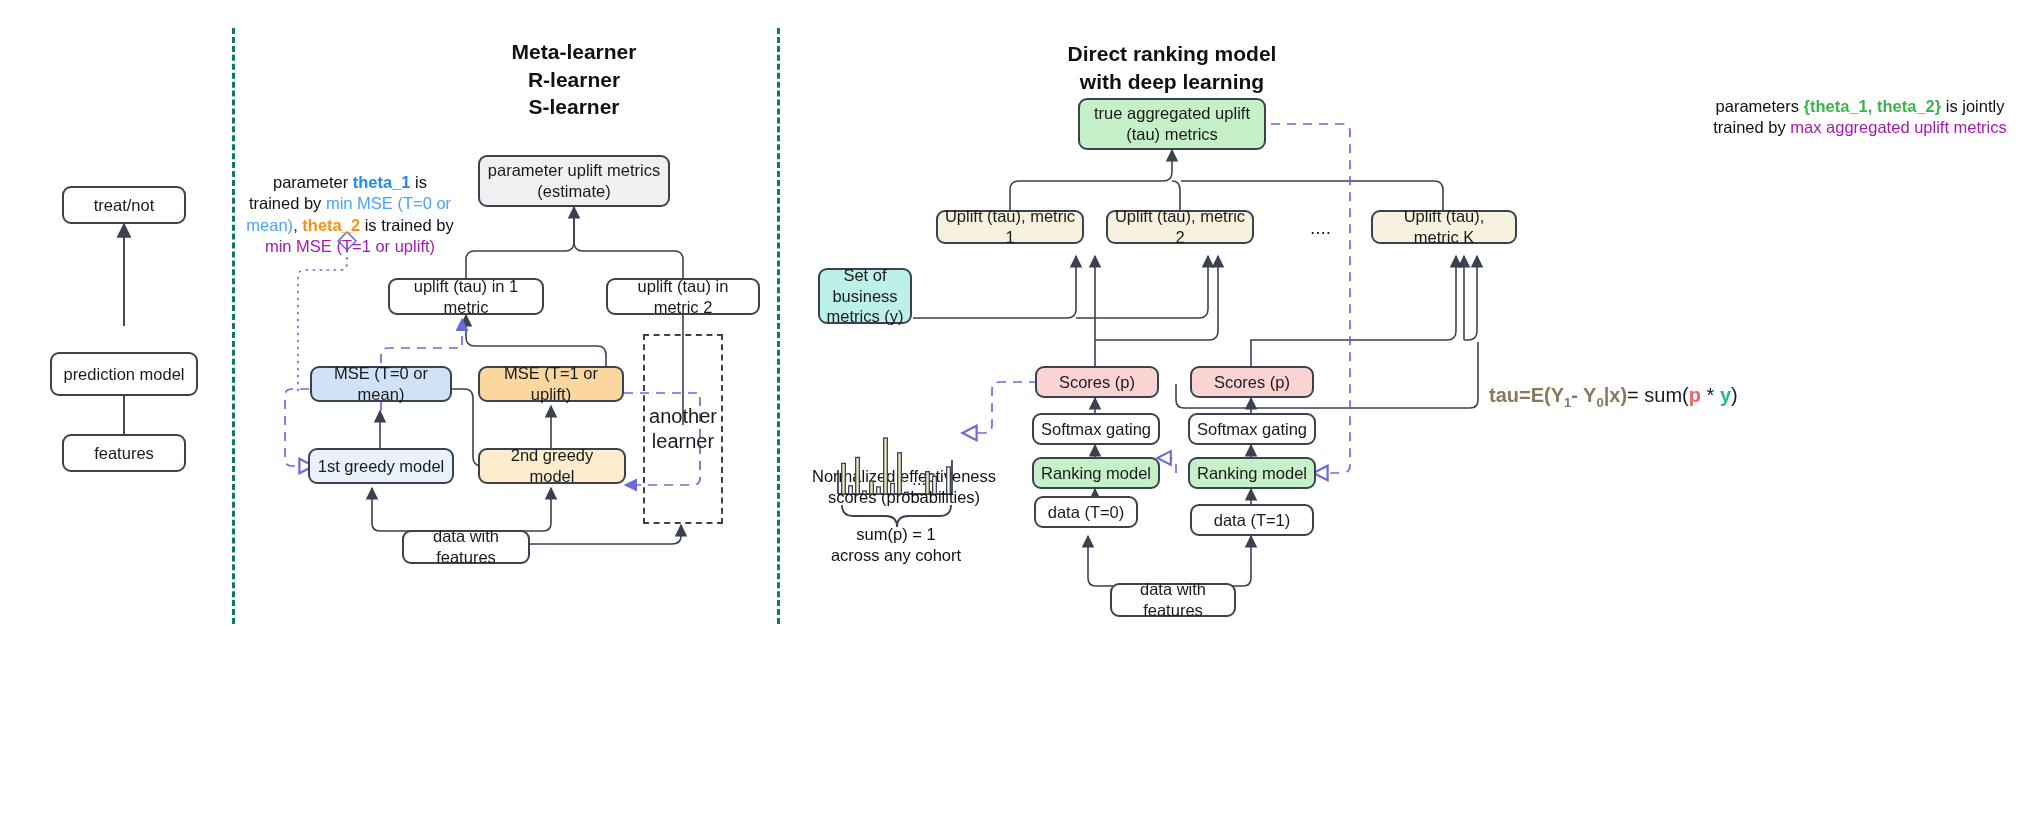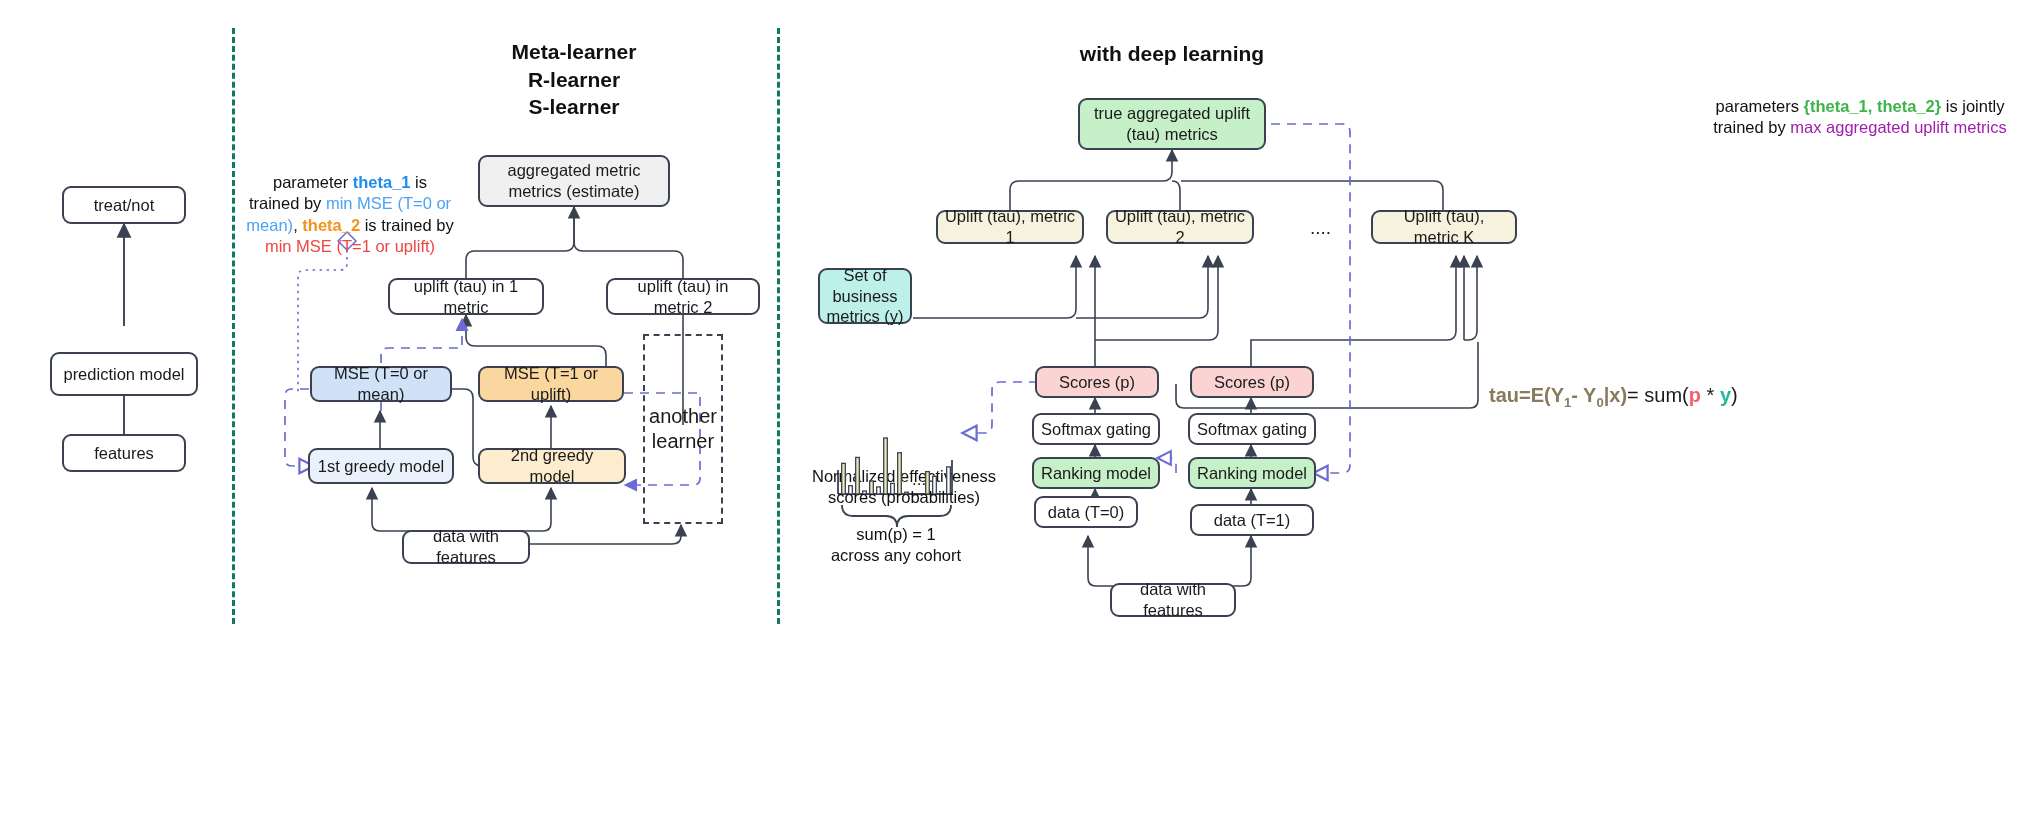--- a/index.html
+++ b/index.html
@@ -65,21 +65,21 @@
     position: absolute;
     font-size: 16.5px;
     line-height: 1.3;
     text-align: center;
     color: #111111;
     z-index: 6;
   }
   .b-blue   { color: #1e8bf0; font-weight: bold; }
   .t-blue   { color: #4aa3f5; }
   .b-orange { color: #f5921e; font-weight: bold; }
-  .t-orange { color: #ef4444; }
+  .t-orange { color: #a21caf; }
   .b-green  { color: #3cb44b; font-weight: bold; }
   .t-green  { color: #a21caf; }
   .bold     { font-weight: normal; }
   .formula {
     position: absolute;
     font-size: 20px;
     color: #1b1b1b;
     z-index: 7;
     white-space: nowrap;
   }
@@ -231,38 +231,39 @@
     <div>S-learner</div>
   </div>
 
   <div class="note" style="left:246px; top:172px; width:208px;">
     <span>parameter </span><span class="b-blue">theta_1</span><span> is trained by</span>
     <span class="t-blue">min MSE (T=0 or mean)</span><span>,</span>
     <span class="b-orange">theta_2</span><span> is trained by </span><span class="t-orange">min MSE</span>
     <span class="t-orange">(T=1 or uplift)</span>
   </div>
 
-  <div class="node grey" style="left:478px; top:155px; width:192px; height:52px;">aggregated metric metrics (estimate)</div>
+  <div class="node grey" style="left:478px; top:155px; width:192px; height:52px;">parameter uplift metrics (estimate)</div>
 
   <div class="node" style="left:388px; top:278px; width:156px; height:37px;">uplift (tau) in 1 metric</div>
   <div class="node" style="left:606px; top:278px; width:154px; height:37px;">uplift (tau) in metric 2</div>
 
   <div class="node blue" style="left:310px; top:366px; width:142px; height:36px;">MSE (T=0 or mean)</div>
   <div class="node orange" style="left:478px; top:366px; width:146px; height:36px;">MSE (T=1 or uplift)</div>
 
   <div class="node lblue" style="left:308px; top:448px; width:146px; height:36px;">1st greedy model</div>
   <div class="node lorange" style="left:478px; top:448px; width:148px; height:36px;">2nd greedy model</div>
 
   <div class="node dashed" style="left:643px; top:334px; width:80px; height:190px;">another learner</div>
 
   <div class="node" style="left:402px; top:530px; width:128px; height:34px;">data with features</div>
 
   <div class="divider" style="left:777px; top:28px; height:596px;"></div>
 
   <div class="title" style="left:1002px; top:40px; width:340px;">
+    <div>Direct ranking model</div>
     <div>with deep learning</div>
   </div>
 
   <div class="note" style="left:1710px; top:96px; width:300px;">
     <span>parameters </span><span class="b-green">{theta_1, theta_2}</span><span> is</span>
     <span class="bold">jointly</span><span> trained by </span><span class="t-green">max</span>
     <span class="t-green">aggregated uplift metrics</span>
   </div>
 
   <div class="node green" style="left:1078px; top:98px; width:188px; height:52px;">true aggregated uplift (tau) metrics</div>

